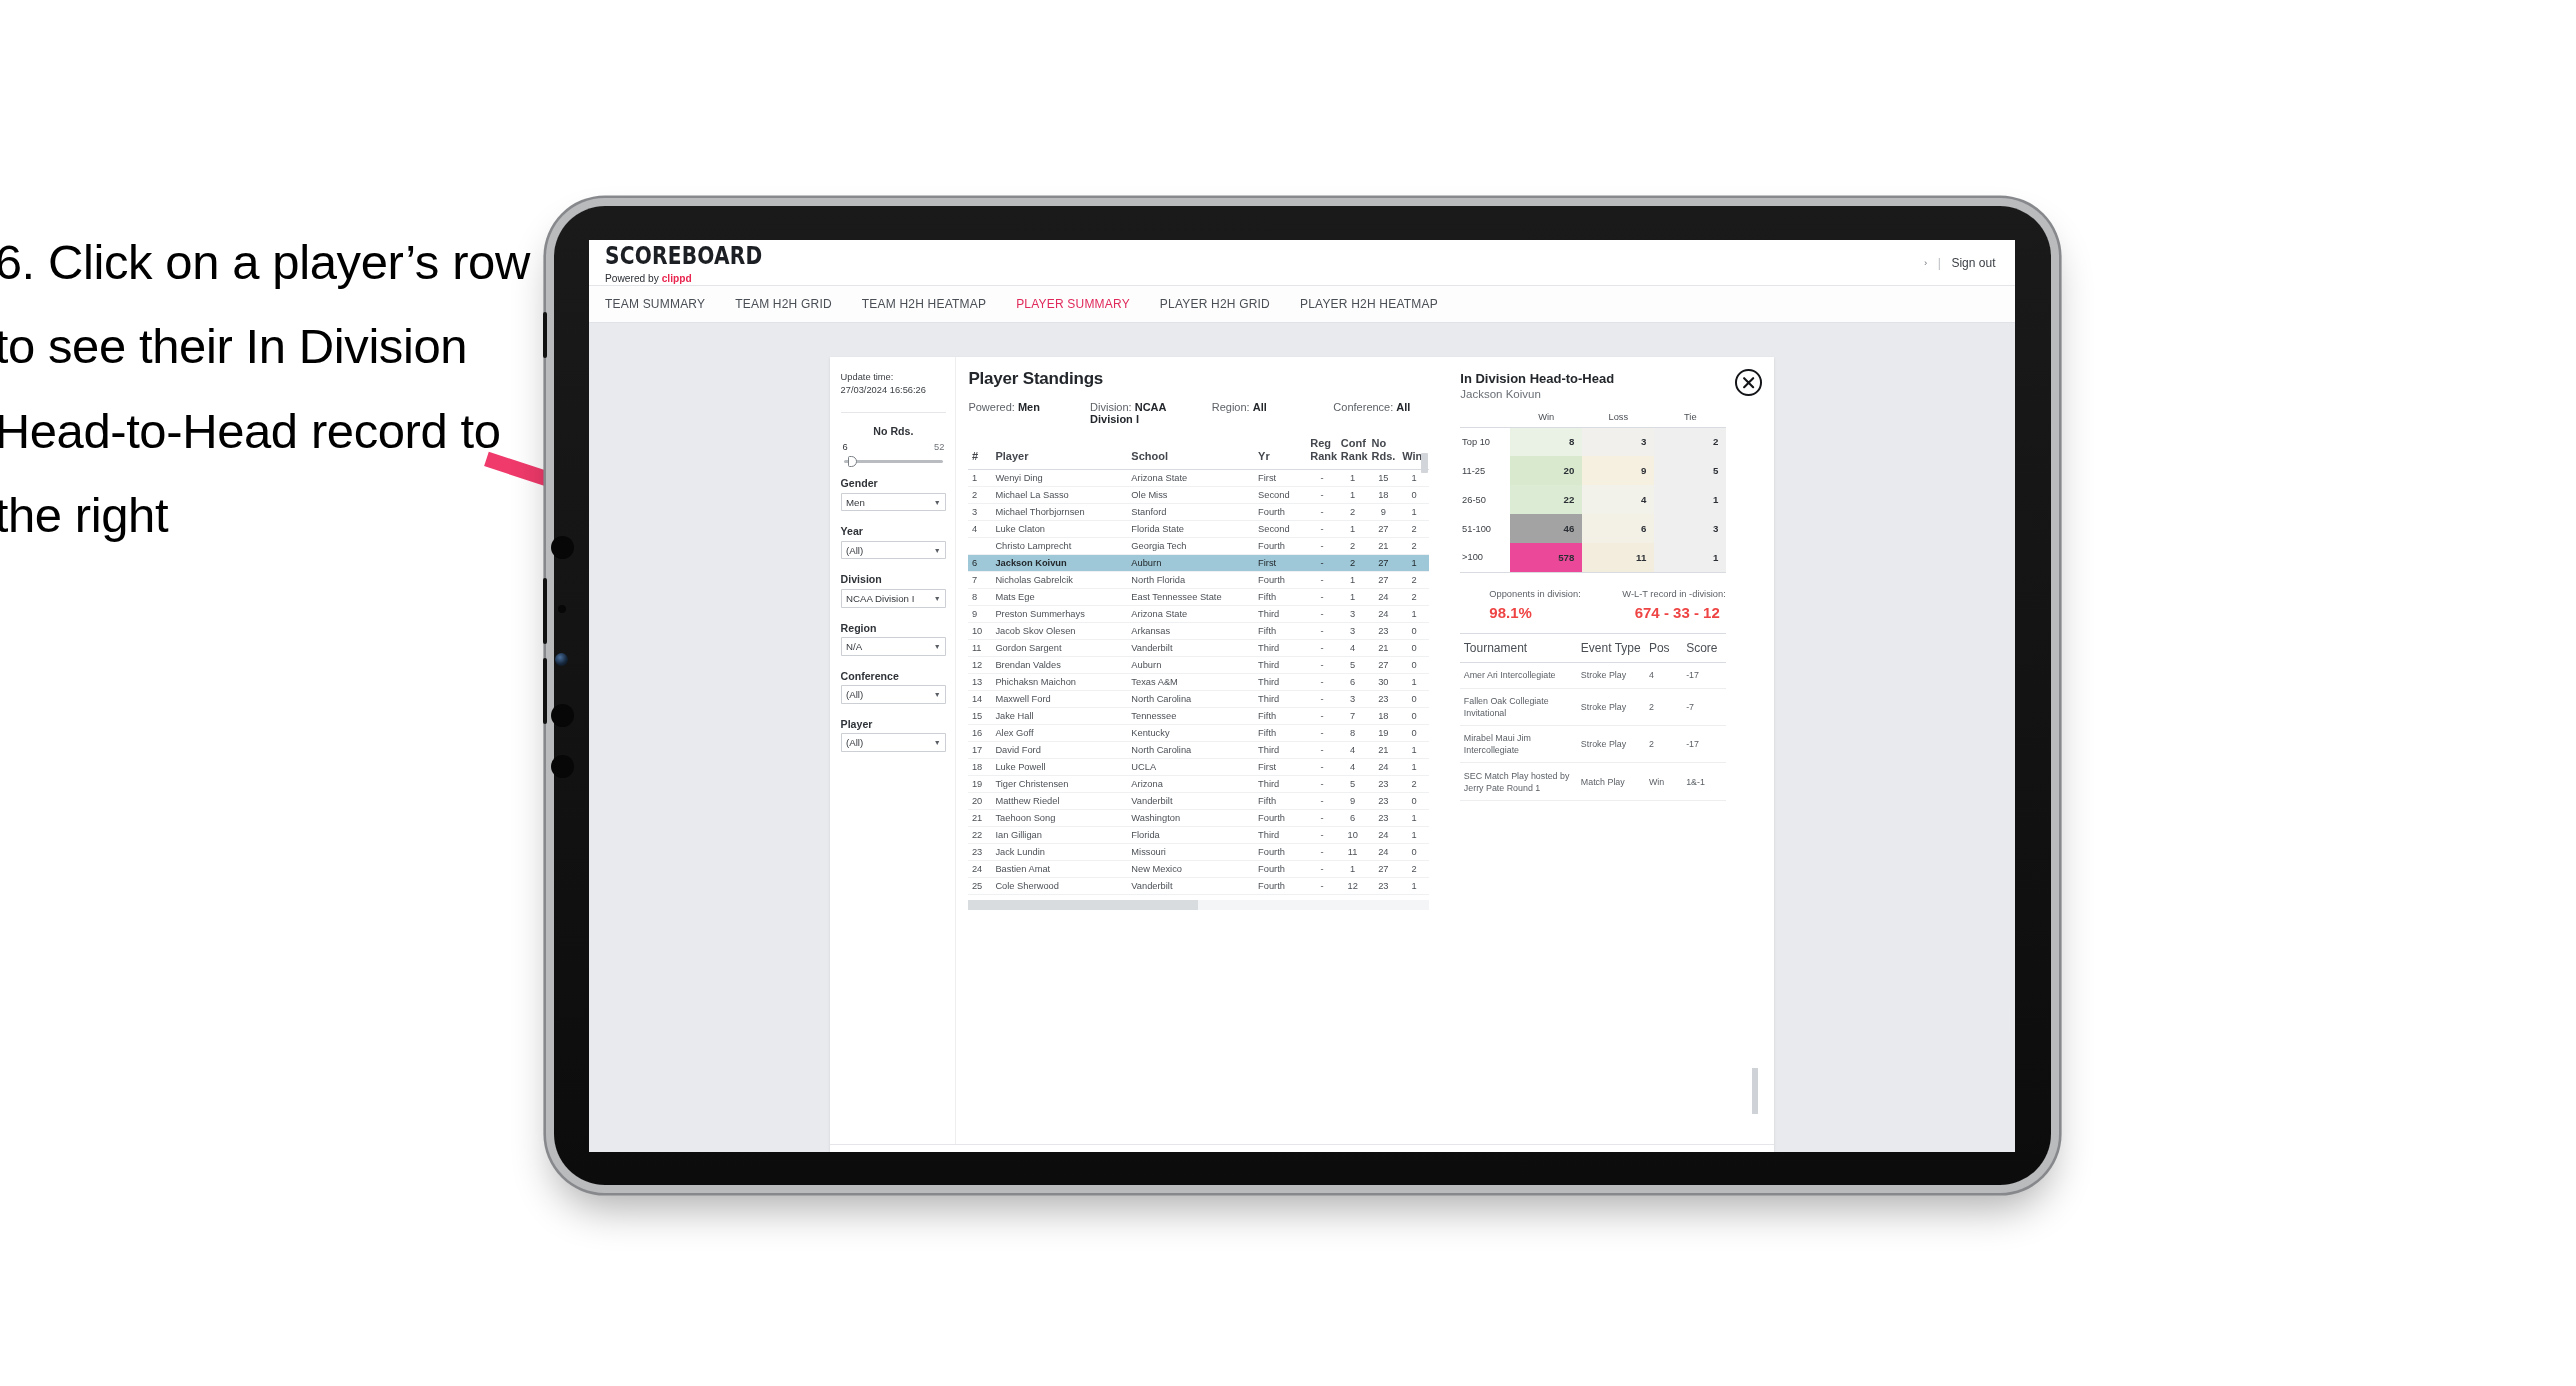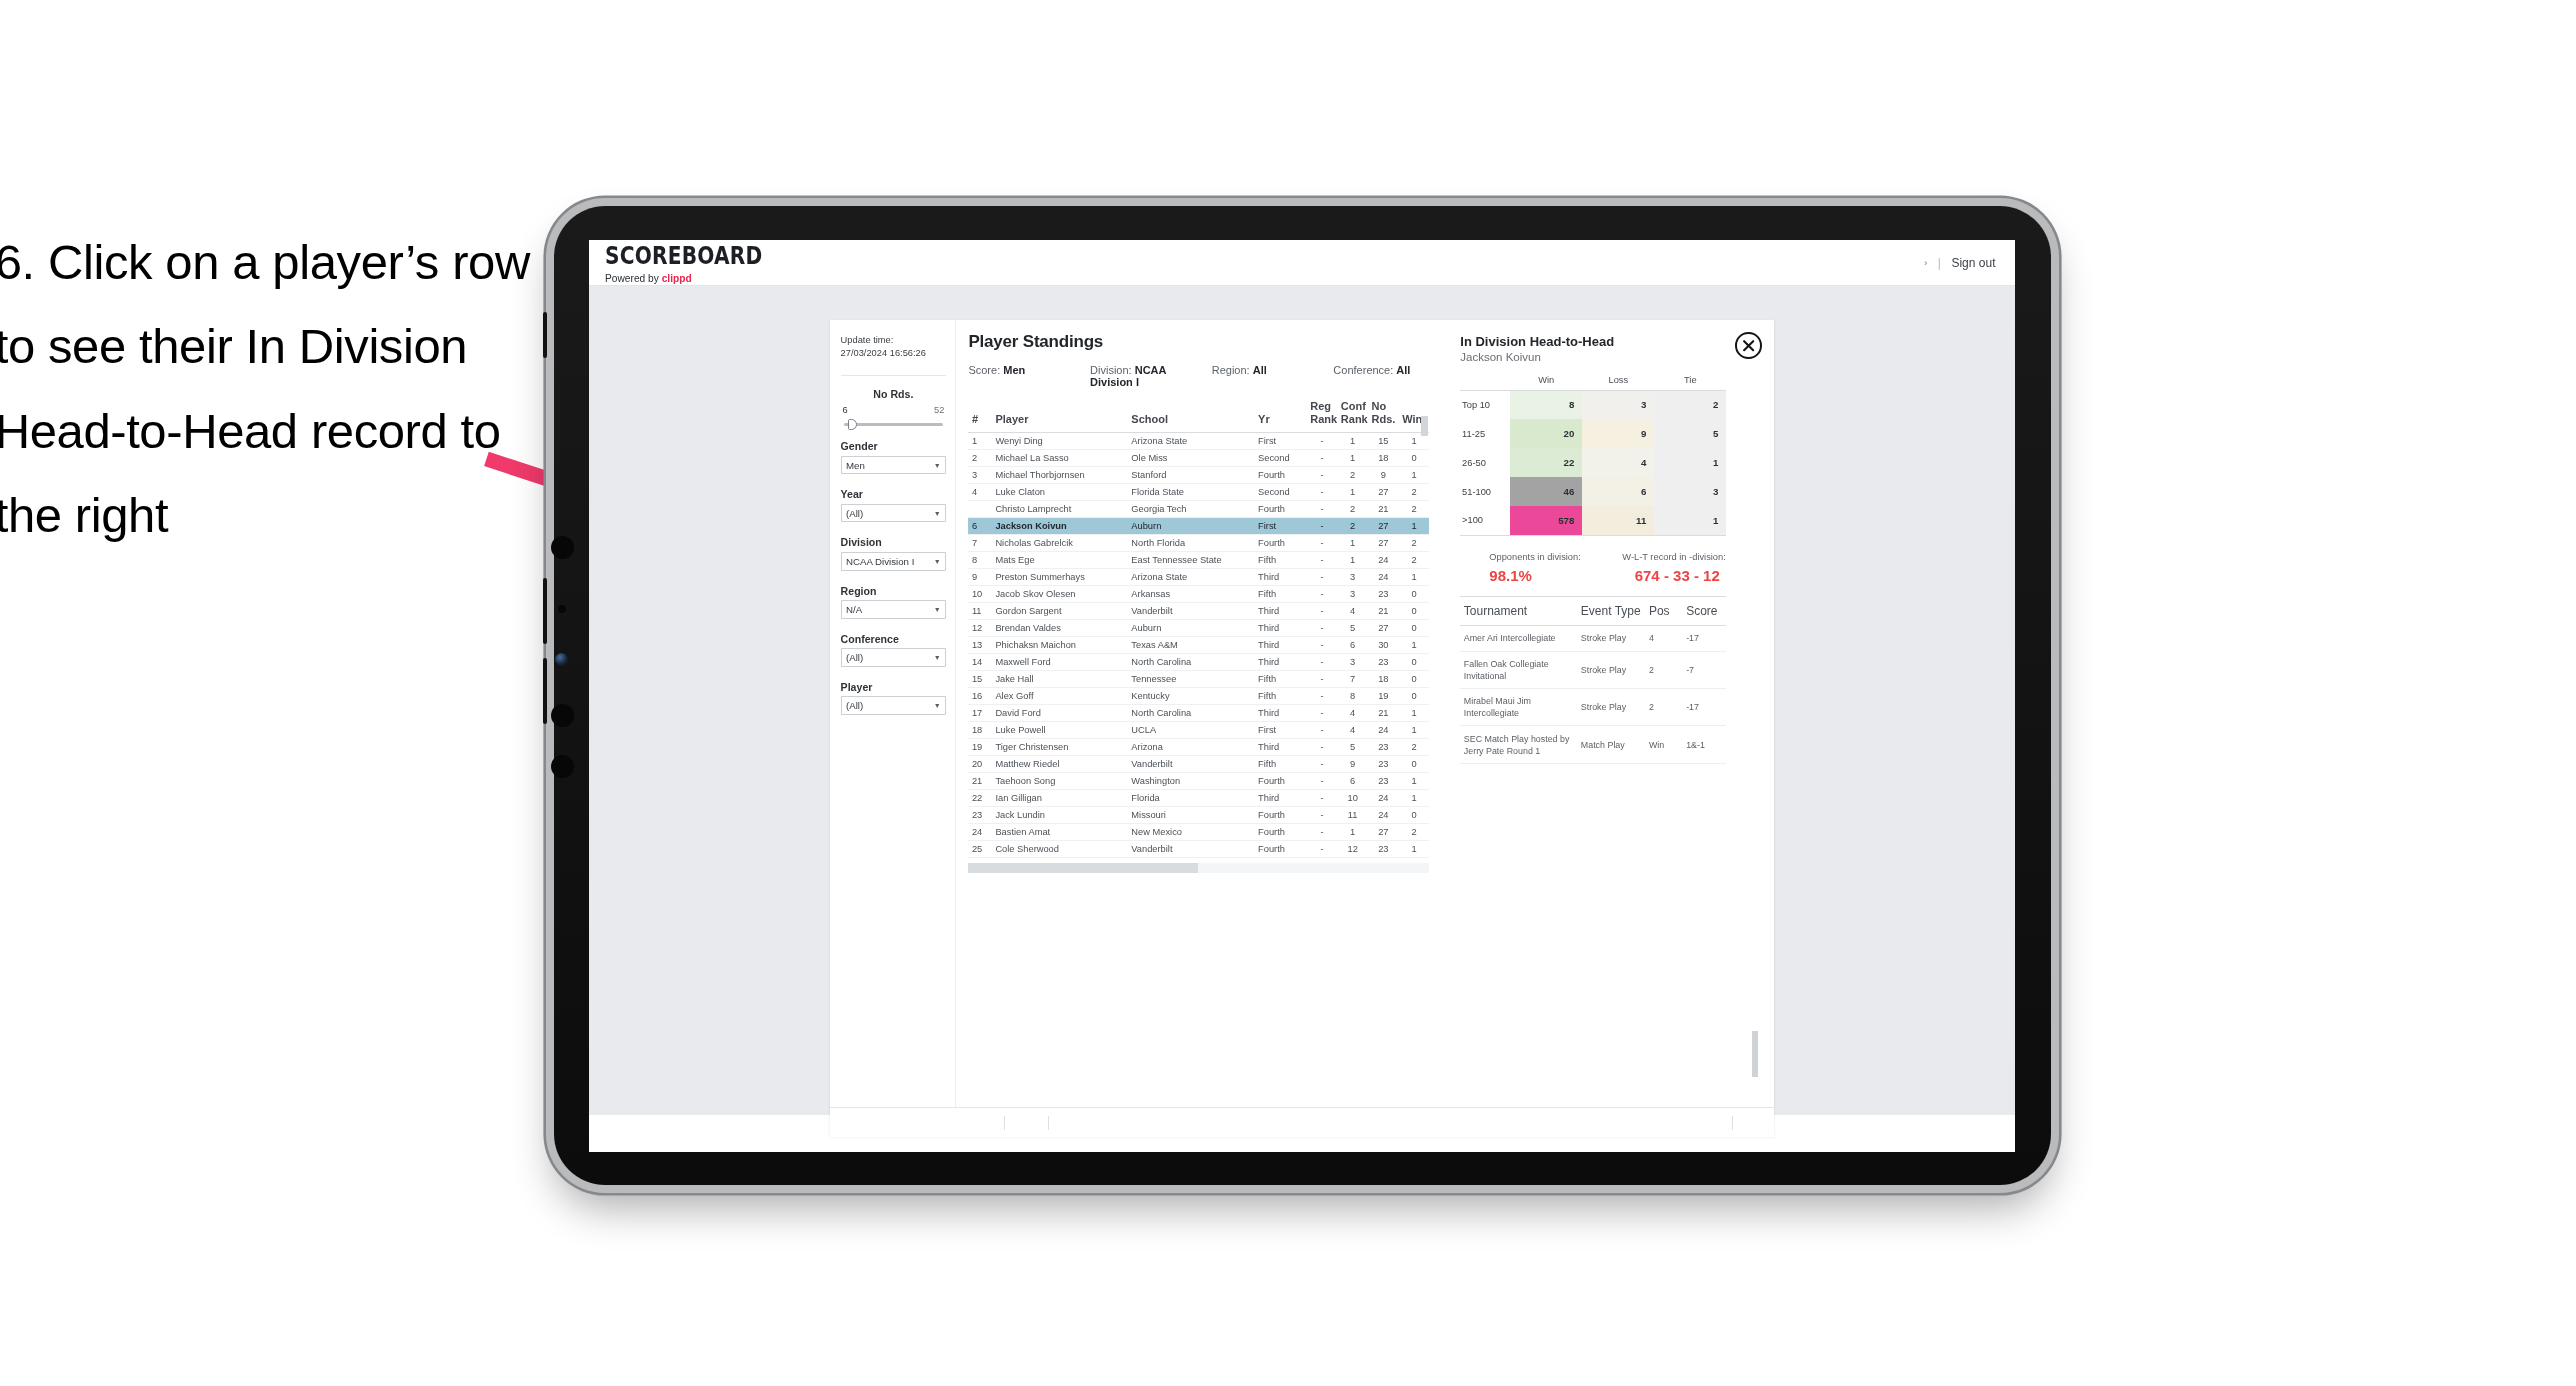--- a/index.html
+++ b/index.html
@@ -233,20 +233,28 @@
           <div class="brand-title">SCOREBOARD</div>
           <div class="brand-sub"><span>Powered by </span><b>clippd</b></div>
         </div>
         <div class="header-right">
           <span class="chev-mini">›</span>
           <span class="sep">|</span>
           <span>Sign out</span>
         </div>
       </div>
 
+      <div class="sub-nav">
+        <div class="sub-item">TEAM SUMMARY</div>
+        <div class="sub-item">TEAM H2H GRID</div>
+        <div class="sub-item">TEAM H2H HEATMAP</div>
+        <div class="sub-item active">PLAYER SUMMARY</div>
+        <div class="sub-item">PLAYER H2H GRID</div>
+        <div class="sub-item">PLAYER H2H HEATMAP</div>
+      </div>
 
       <div class="viz-backdrop">
         <div class="viz-card">
           <div class="viz-body">
 
             <div class="filters">
               <div class="upd-label">
                 <div>Update time:</div>
                 <div>27/03/2024 16:56:26</div>
               </div>
@@ -303,21 +311,21 @@
                       <span>(All)</span>
                       <span class="cv">▼</span>
                     </div>
                   </div>
                 </div>
             </div>
 
             <div class="standings">
               <div class="st-title">Player Standings</div>
               <div class="st-meta" id="st-meta">
-                  <div class="m"><span>Score:</span> <b>Men</b></div>
+                  <div class="m"><span>Powered:</span> <b>Men</b></div>
                   <div class="m"><span>Division:</span> <b>NCAA Division I</b></div>
                   <div class="m"><span>Region:</span> <b>All</b></div>
                   <div class="m"><span>Conference:</span> <b>All</b></div>
                 </div>
               <div class="tbl-wrap">
                 <table class="standings-tbl">
                   <thead>
                     <tr>
                       <th class="c-num">#</th>
                       <th class="c-player">Player</th>

